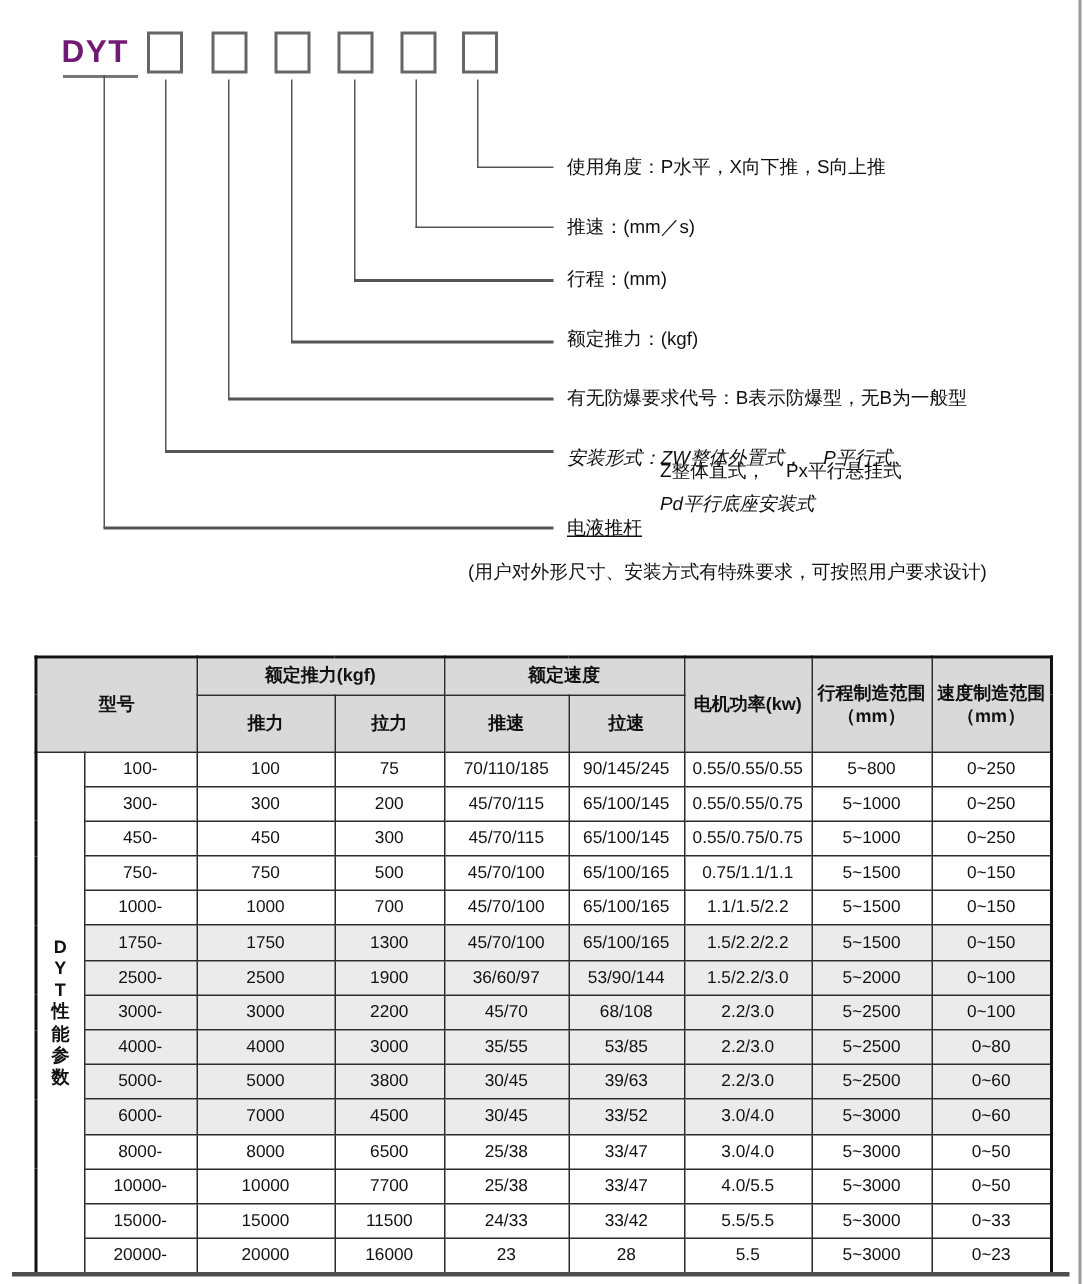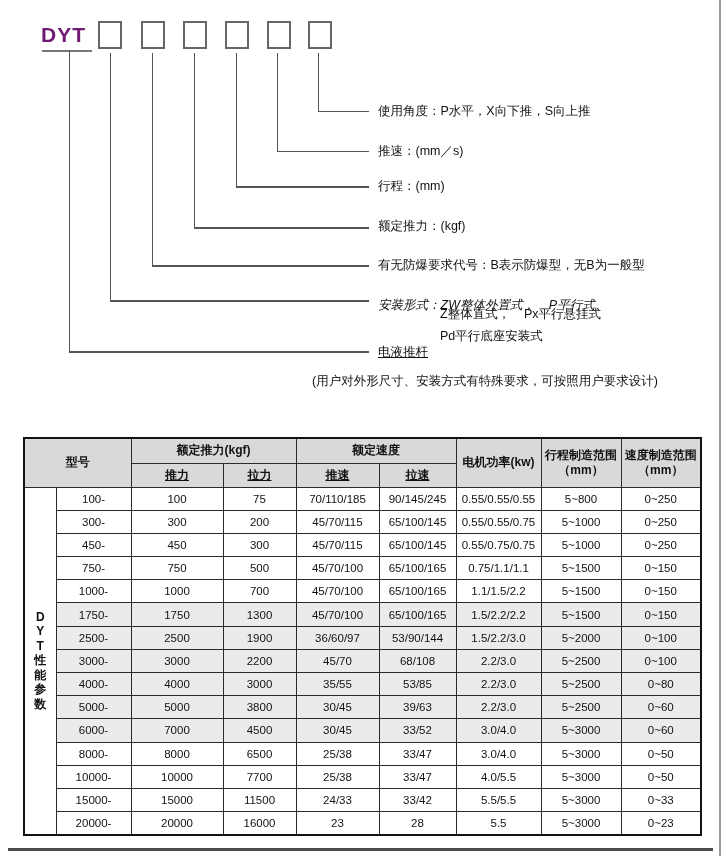--- a/index.html
+++ b/index.html
@@ -44,41 +44,41 @@
   .hl-7{left:68.5px;top:351px;width:300px;}
 
   .lbl{position:absolute;font-size:12.5px;color:#111;white-space:pre;}
   .lab-angle{left:378px;top:103px;}
   .lab-pushspeed{left:378px;top:143px;}
   .lab-stroke{left:378px;top:178px;}
   .lab-thrust{left:378px;top:218px;}
   .lab-exproof{left:378px;top:257px;}
   .lab-install1{left:378px;top:297px;font-style:italic;}
   .lab-install2{left:440px;top:306px;}
-  .lab-install3{left:440px;top:328px;}
+  .lab-install3{left:440px;top:328px;font-style:italic;}
   .lab-actuator{left:378px;top:344px;text-decoration:underline;}
   .lab-note{left:312px;top:373px;}
 
   
   .spec-wrap{position:absolute;left:23px;top:437px;}
   table.spec{
     border-collapse:collapse;table-layout:fixed;width:677px;
     font-size:11.5px;color:#111;padding-left:42px;
   }
   table.spec th,table.spec td{
     border:1px solid #2b2b2b;text-align:center;vertical-align:middle;
     padding:0;overflow:hidden;
   }
   table.spec{border:2px solid #111;}
   table.spec th{
     background:#d9d9d9;font-weight:bold;font-size:12px;white-space:pre-line;
     line-height:1.25;
   }
   tr.hrow1{height:25px;}
-  tr.hrow2{height:24px;text-decoration:underline;}
+  tr.hrow2{height:38px;}
   tr.brow{height:23.2px;}
   tr.brow td{background:#ffffff;}
   tr.brow.shaded td{background:#ebebeb;}
   td.vlabel{
     background:#ffffff !important;font-size:12px;font-weight:bold;
     line-height:14.5px;vertical-align:middle;
   }
   td.vlabel span{display:block;}
 </style>
 </head>

